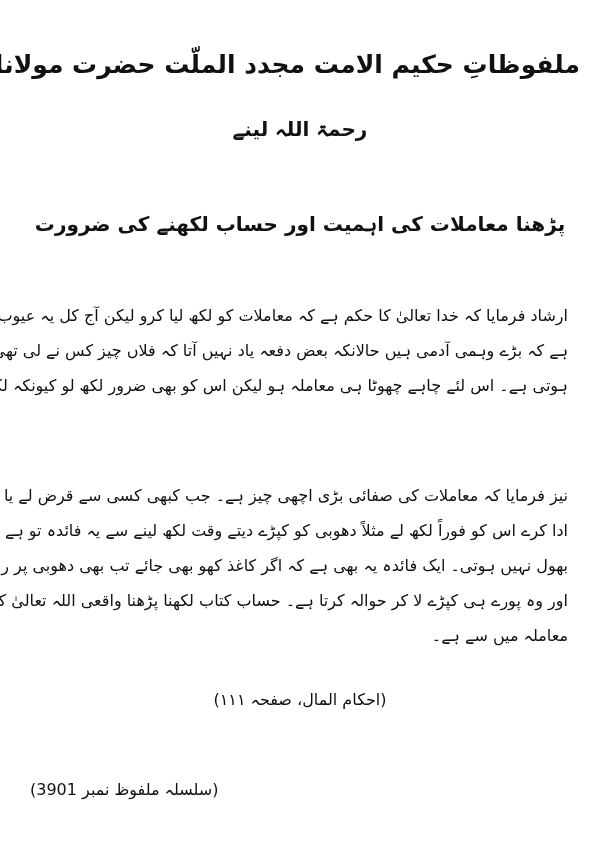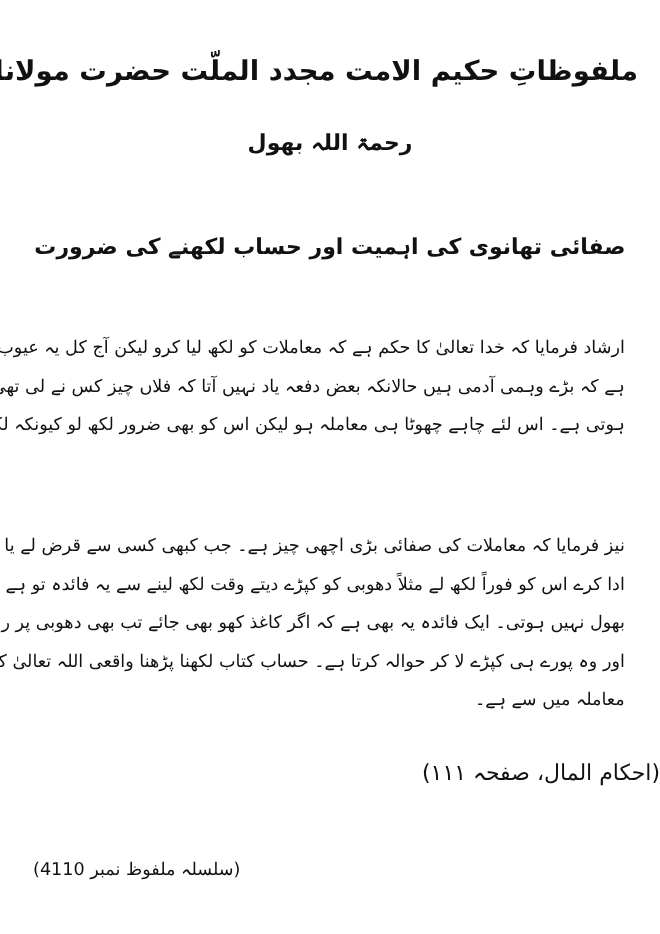--- a/index.html
+++ b/index.html
@@ -21,43 +21,43 @@
     left:0; right:0; top:212px; text-align:center;
     font-size:20px; font-weight:bold;
   }
   .para { position:absolute; right:32px; width:536px; }
   .pline {
     display:block; height:35px; line-height:35px; font-size:16px;
     text-align:justify; text-align-last:justify; white-space:nowrap;
   }
   .pline.last { text-align-last:right; }
   .ref {
-    left:0; right:0; top:690px; font-size:20px;
+    left:0; right:0; top:690px; text-align:center; font-size:16px;
   }
   .footer {
     left:30px; top:780px; font-size:16px; direction:rtl;
   }
 </style>
 </head>
 <body>
 
 <div class="page">
   <div class="line title">ملفوظاتِ حکیم الامت مجدد الملّت حضرت مولانا محمد اشرف علی تھانوی</div>
-  <div class="line subtitle">رحمۃ اللہ بھول</div>
-  <div class="line heading">صفائی تھانوی کی اہمیت اور حساب لکھنے کی ضرورت</div>
+  <div class="line subtitle">رحمۃ اللہ لینے</div>
+  <div class="line heading">پڑھنا معاملات کی اہمیت اور حساب لکھنے کی ضرورت</div>
 
   <div class="para" style="top:298px;">
     <span class="pline">ارشاد فرمایا کہ خدا تعالیٰ کا حکم ہے کہ معاملات کو لکھ لیا کرو لیکن آج کل یہ عیوب میں داخل</span>
     <span class="pline">ہے کہ بڑے وہمی آدمی ہیں حالانکہ بعض دفعہ یاد نہیں آتا کہ فلاں چیز کس نے لی تھی تو پریشانی</span>
     <span class="pline">ہوتی ہے۔ اس لئے چاہے چھوٹا ہی معاملہ ہو لیکن اس کو بھی ضرور لکھ لو کیونکہ لکھ لینے سے بہت مدد</span>
   </div>
 
   <div class="para" style="top:478px;">
     <span class="pline">نیز فرمایا کہ معاملات کی صفائی بڑی اچھی چیز ہے۔ جب کبھی کسی سے قرض لے یا دے یا</span>
     <span class="pline">ادا کرے اس کو فوراً لکھ لے مثلاً دھوبی کو کپڑے دیتے وقت لکھ لینے سے یہ فائدہ تو ہے ہی کہ</span>
     <span class="pline">بھول نہیں ہوتی۔ ایک فائدہ یہ بھی ہے کہ اگر کاغذ کھو بھی جائے تب بھی دھوبی پر رعب رہتا ہے</span>
     <span class="pline">اور وہ پورے ہی کپڑے لا کر حوالہ کرتا ہے۔ حساب کتاب لکھنا پڑھنا واقعی اللہ تعالیٰ کے بڑے</span>
     <span class="pline last">معاملہ میں سے ہے۔</span>
   </div>
 
   <div class="line ref">(احکام المال، صفحہ ۱۱۱)</div>
-  <div class="line footer">(سلسلہ ملفوظ نمبر 4110)</div>
+  <div class="line footer">(سلسلہ ملفوظ نمبر 3901)</div>
 </div>
 
 </body></html>

